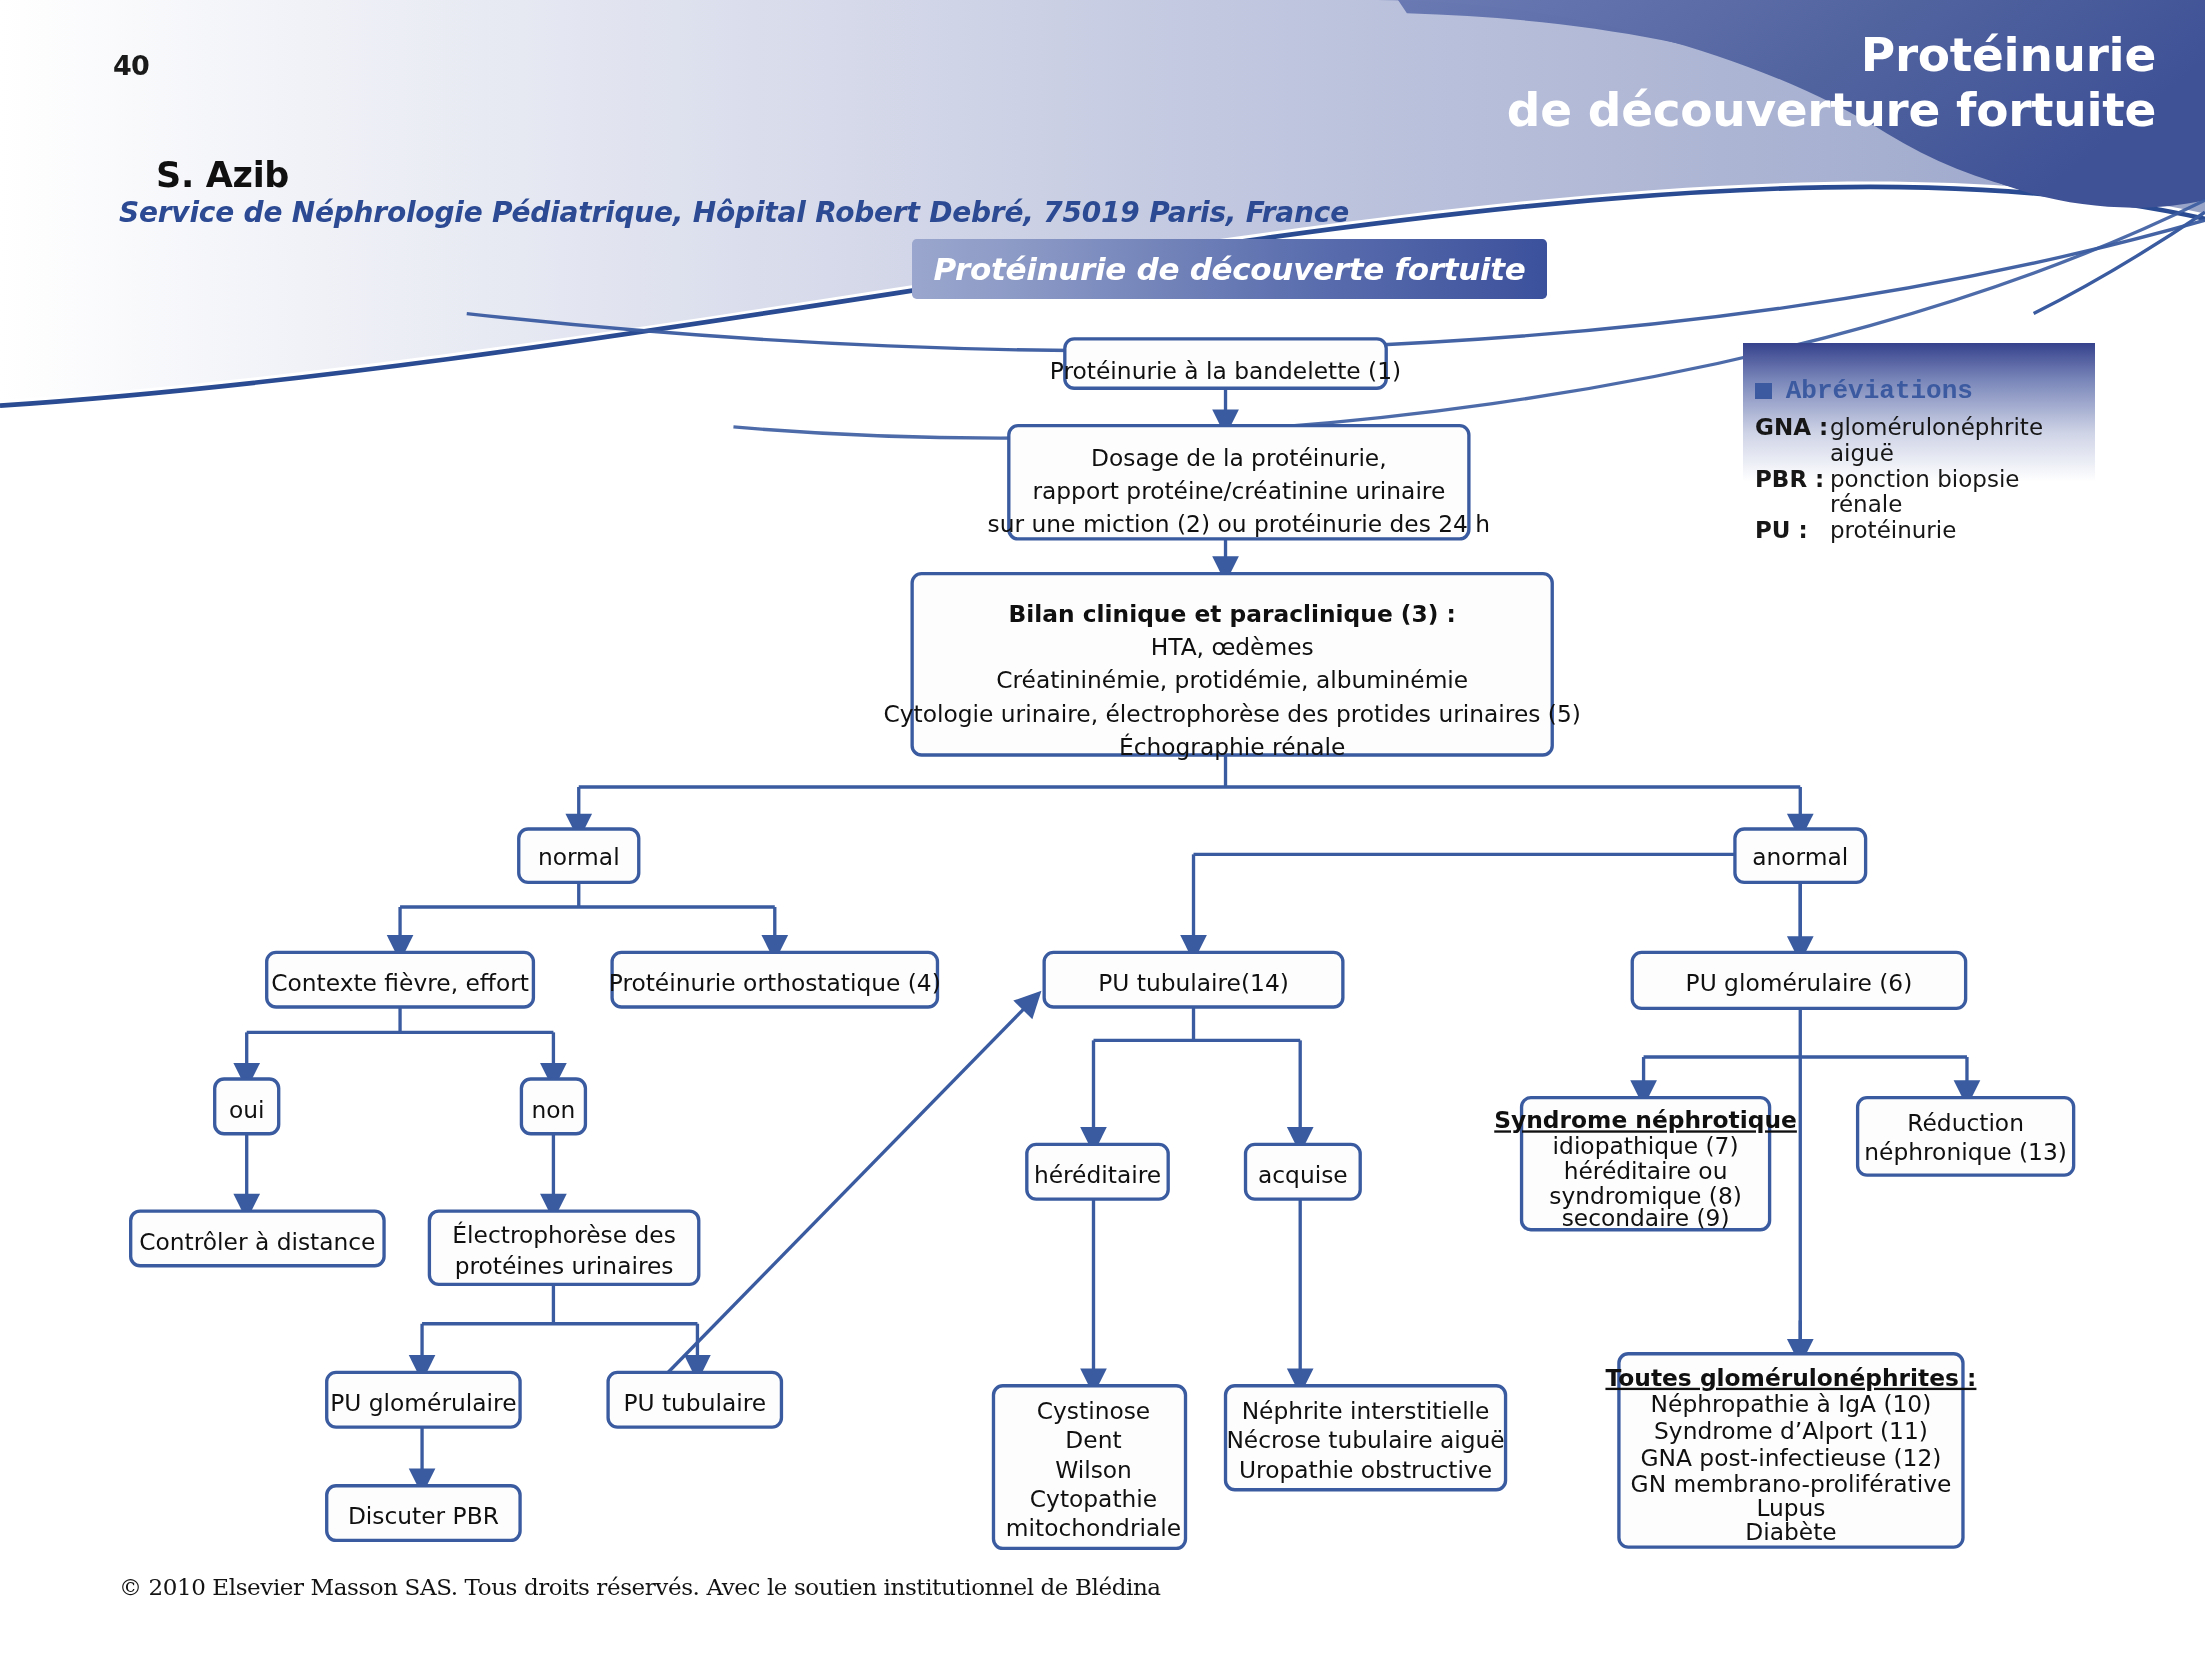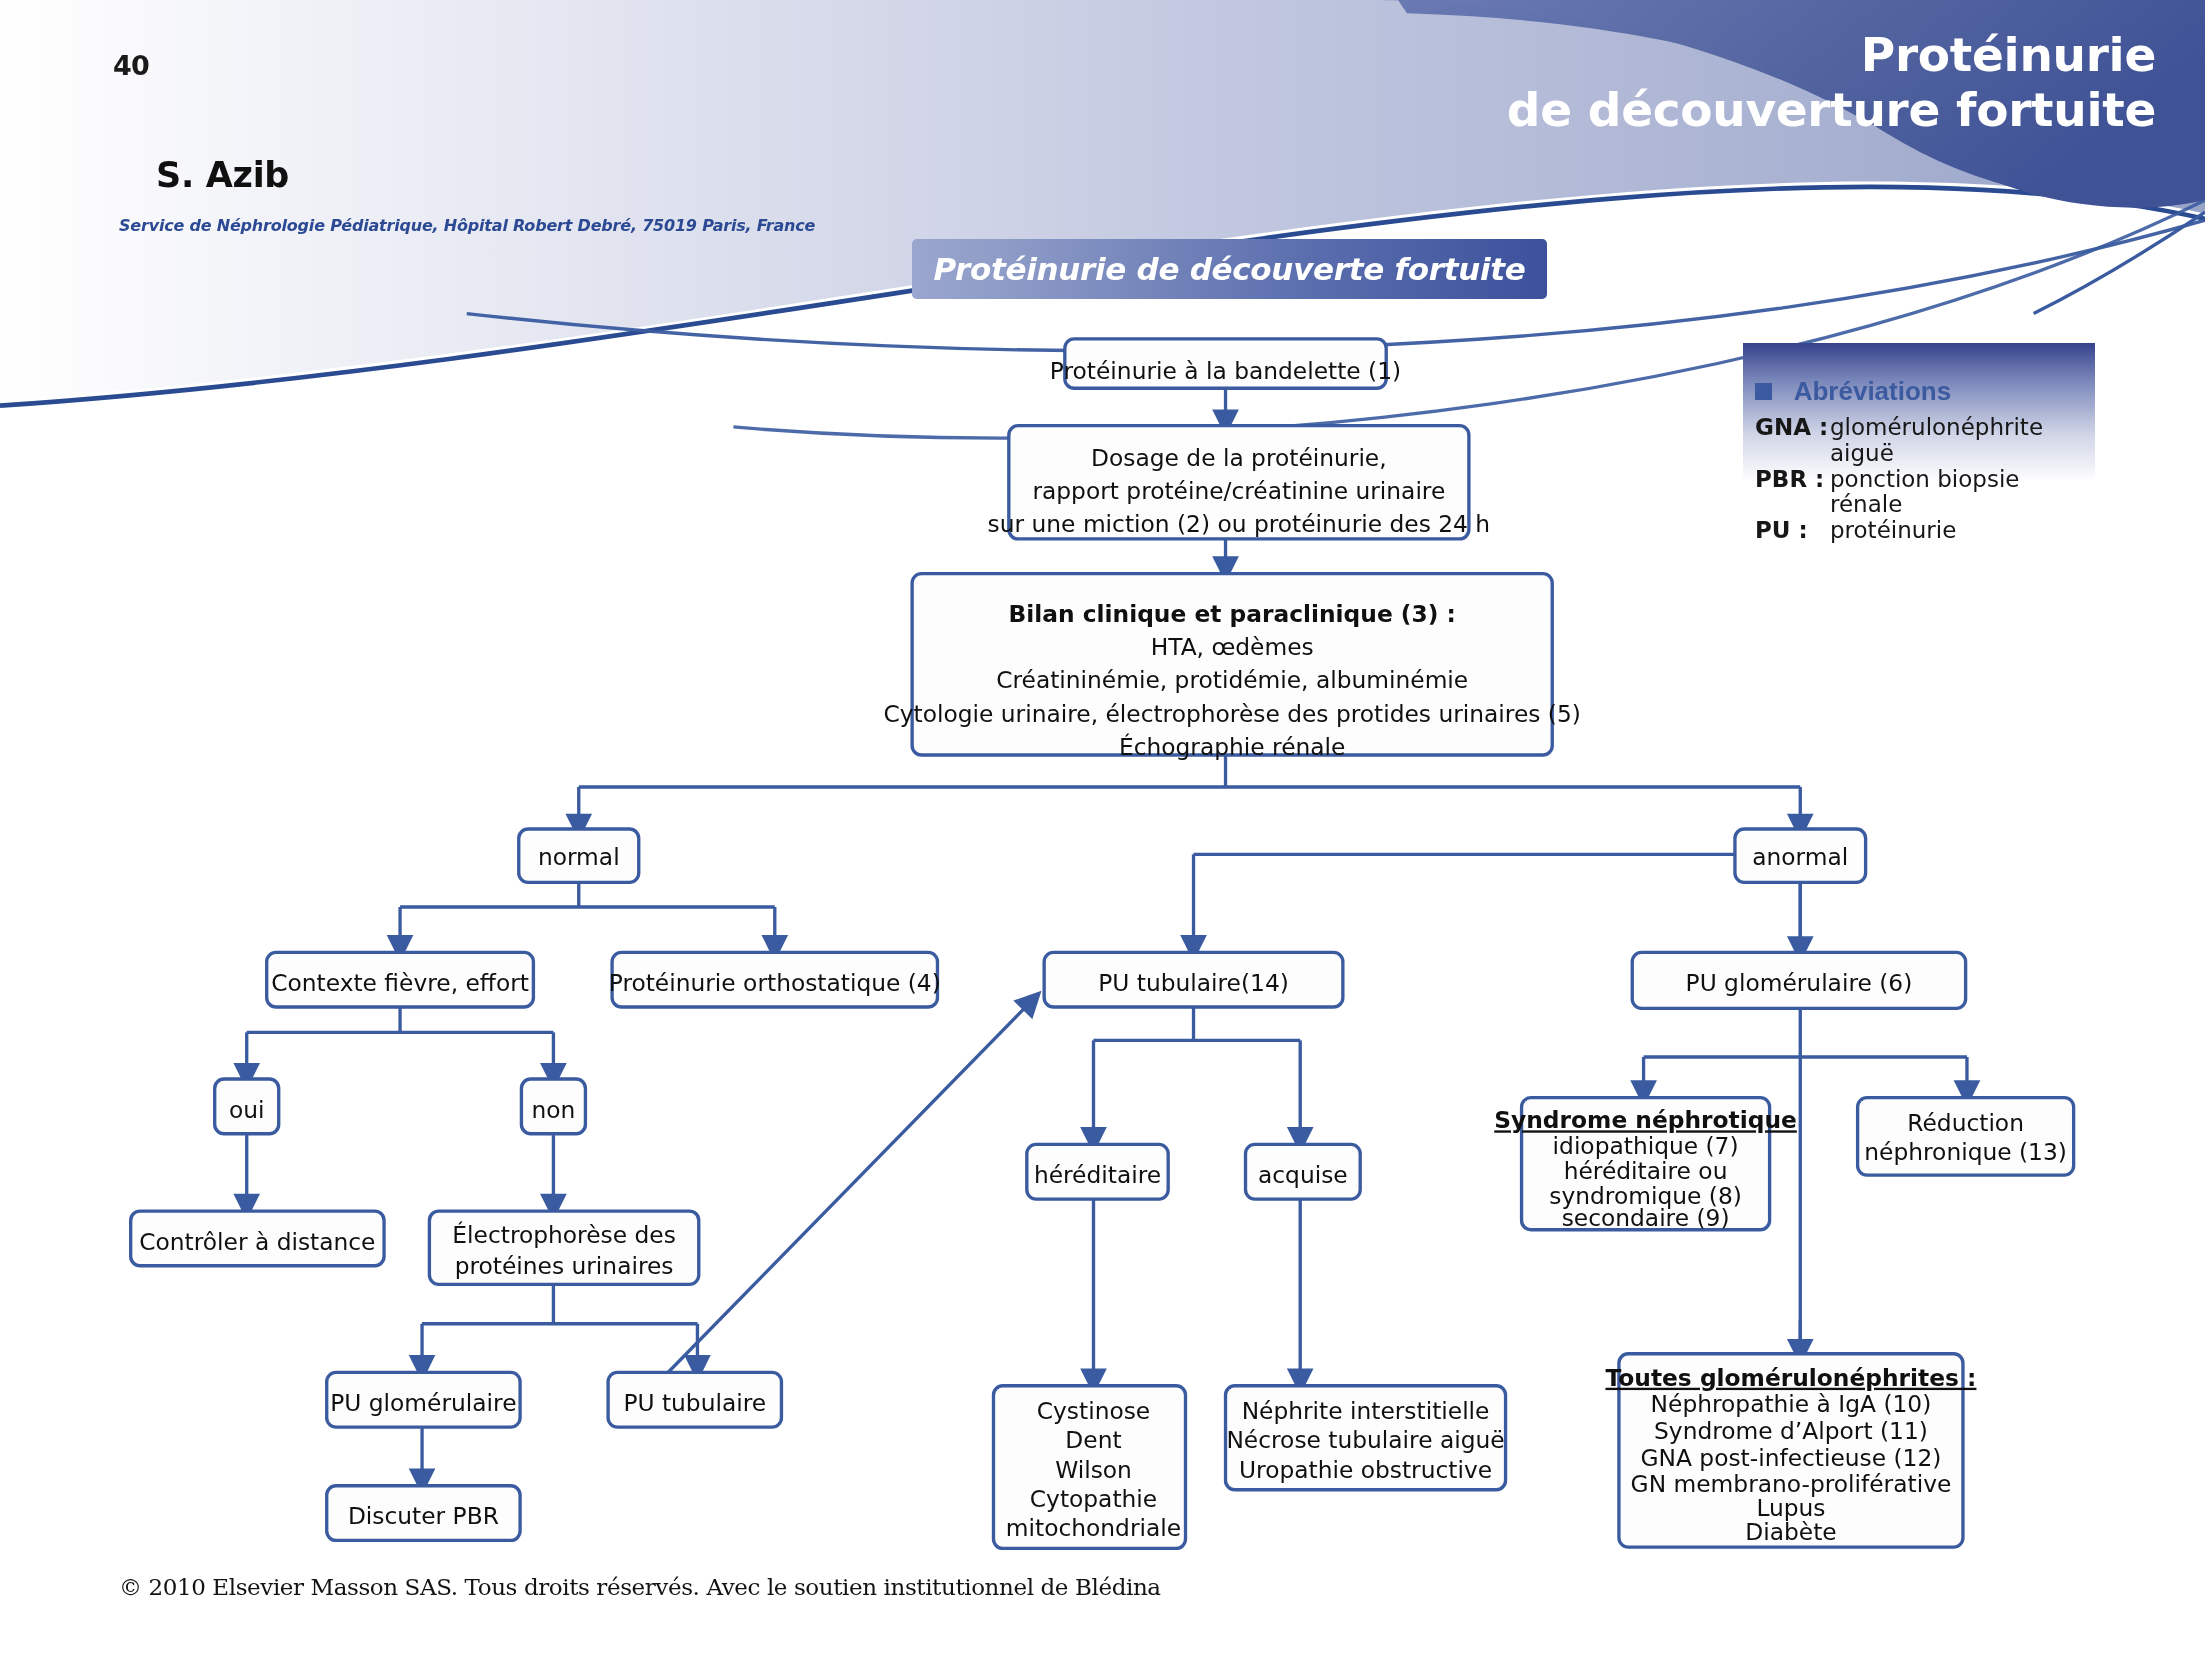--- a/index.html
+++ b/index.html
@@ -17,23 +17,23 @@
     position:absolute;left:113px;top:50px;z-index:4;
     font-family:"DejaVu Sans", sans-serif;
     font-weight:bold;font-size:27px;color:#1a1a1a;letter-spacing:-0.7px;
   }
   #author{
     position:absolute;left:119px;top:155px;z-index:4;
     font-family:"DejaVu Sans", sans-serif;
     font-weight:bold;font-size:35px;color:#101010;letter-spacing:-0.3px;margin-left:37px;
   }
   #affil{
-    position:absolute;left:119px;top:216px;z-index:4;
-    font-family:"DejaVu Sans", sans-serif;
-    font-style:italic;font-weight:bold;font-size:16px;color:#2b4a93;letter-spacing:-0.2px;
+    position:absolute;left:119px;top:196px;z-index:4;
+    font-family:"DejaVu Sans", sans-serif;
+    font-style:italic;font-weight:bold;font-size:28px;color:#2b4a93;letter-spacing:-0.2px;
   }
   #header-title{
     position:absolute;right:87px;top:27px;z-index:4;
     text-align:right;color:#ffffff;
     font-family:"DejaVu Sans", sans-serif;
     font-weight:bold;font-size:47px;line-height:1.18;letter-spacing:-0.3px;
   }
   #header-title div{white-space:nowrap;}
 
   
@@ -50,22 +50,22 @@
 
   
   #abbrev{
     position:absolute;left:1743px;top:343px;width:352px;height:163px;z-index:3;
     background:linear-gradient(to bottom,#36428c 0%,#7784b8 22%,#ced3e6 55%,#ffffff 85%);
     padding:0;
   }
   #abbrev .ab-title{
     position:absolute;left:12px;top:33px;
     font-size:26px;font-weight:bold;color:#3b5aa0;
-    font-family:Liberation Sans, sans-serif;
-    display:flex;align-items:center;gap:22px;
+    font-family:Liberation Mono, monospace;
+    display:flex;align-items:center;gap:14px;
   }
   #abbrev .sq{width:16.7px;height:16.7px;background:#3b5aa0;display:inline-block;}
   #abbrev .rows{position:absolute;left:12px;top:72px;width:333px;}
   #abbrev .row{display:flex;font-size:23px;color:#171717;line-height:1.12;
     font-family:"DejaVu Sans", sans-serif;}
   #abbrev .k{font-weight:bold;width:75px;flex:none;}
   #abbrev .v{flex:1;}
 
   
   #footer{

